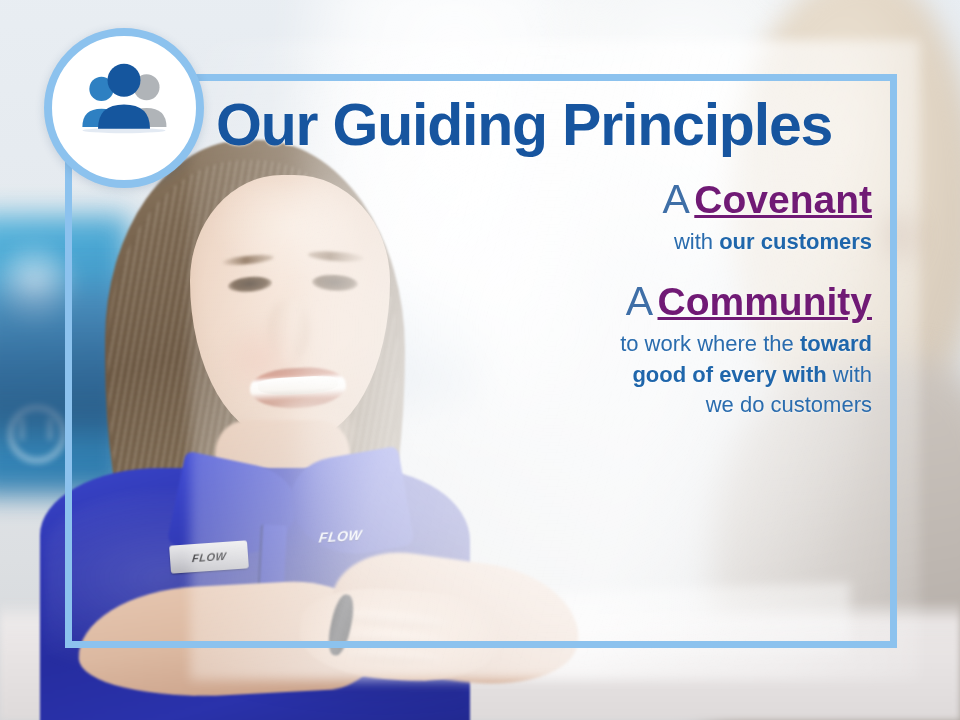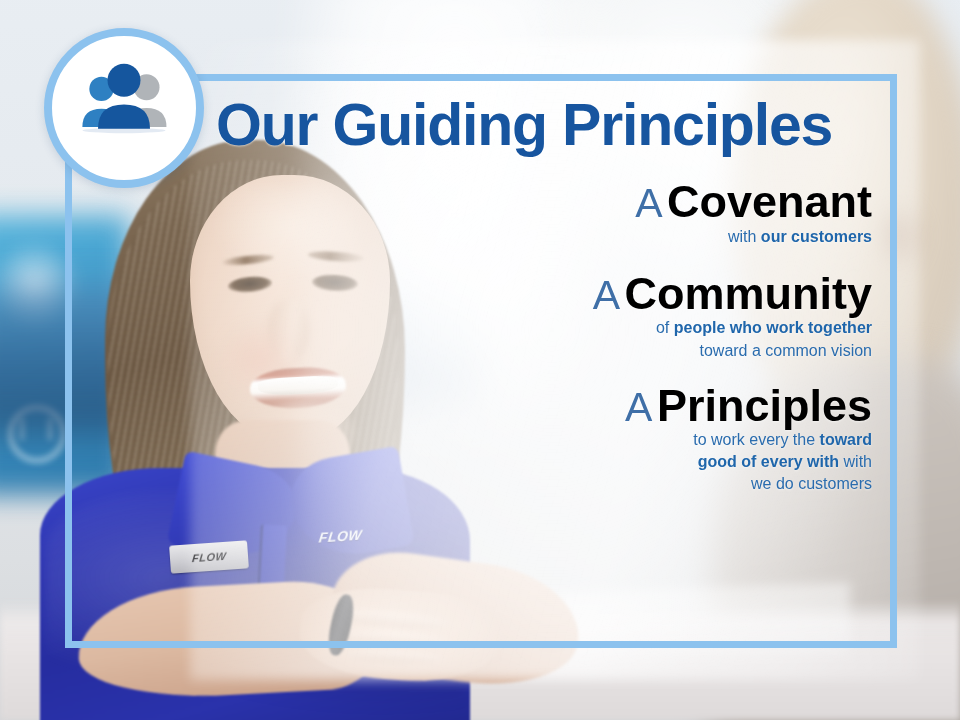--- a/index.html
+++ b/index.html
@@ -512,30 +512,31 @@
     line-height: 1.06;
     white-space: nowrap;
     text-shadow: 0 1px 2px rgba(255,255,255,0.5);
   }
   .p-article {
     font-size: 41px;
     font-weight: normal;
     color: #3f6fa7;
   }
   .p-word {
-    font-size: 45px;
+    font-size: 39px;
     font-weight: bold;
-    color: #000000;
+    color: #701a75;
+    text-decoration: underline;
   }
   .p-sub {
-    font-size: 16px;
+    font-size: 22px;
     font-weight: normal;
     color: #2a6cae;
     line-height: 1.38;
-    margin-top: 0;
+    margin-top: 6px;
     text-shadow: 0 1px 2px rgba(255,255,255,0.5);
   }
   .p-sub b { font-weight: bold; color: #1f66ab; }
 
   .p1 { margin-bottom: 22px; }
   .p2 { margin-bottom: 20px; }
   .p3 { margin-bottom: 0; }
 </style>
 </head>
 <body>
@@ -626,31 +627,24 @@
   <div class="principles">
 
     <div class="principle p1">
       <div class="p-title">
         <span class="p-article">A</span>
         <span class="p-word">Covenant</span>
       </div>
       <div class="p-sub"><span>with </span><b>our customers</b></div>
     </div>
 
-    <div class="principle p2">
+
+    <div class="principle p3">
       <div class="p-title">
         <span class="p-article">A</span>
         <span class="p-word">Community</span>
       </div>
-      <div class="p-sub"><span>of </span><b>people who work together</b><br><span>toward a common vision</span></div>
+      <div class="p-sub"><span>to work where the </span><b>toward</b><br><b>good of every with</b><span> with</span><br><span>we do customers</span></div>
     </div>
 
-    <div class="principle p3">
-      <div class="p-title">
-        <span class="p-article">A</span>
-        <span class="p-word">Principles</span>
-      </div>
-      <div class="p-sub"><span>to work every the </span><b>toward</b><br><b>good of every with</b><span> with</span><br><span>we do customers</span></div>
-    </div>
-
   </div>
 
 </div>
 
 </body></html>

